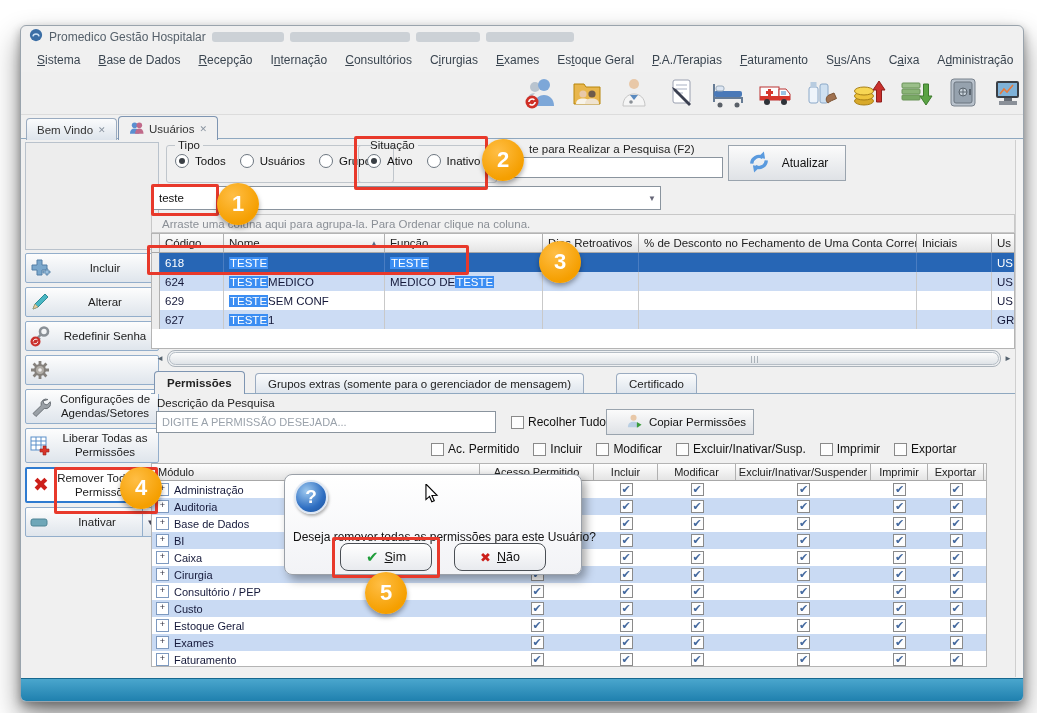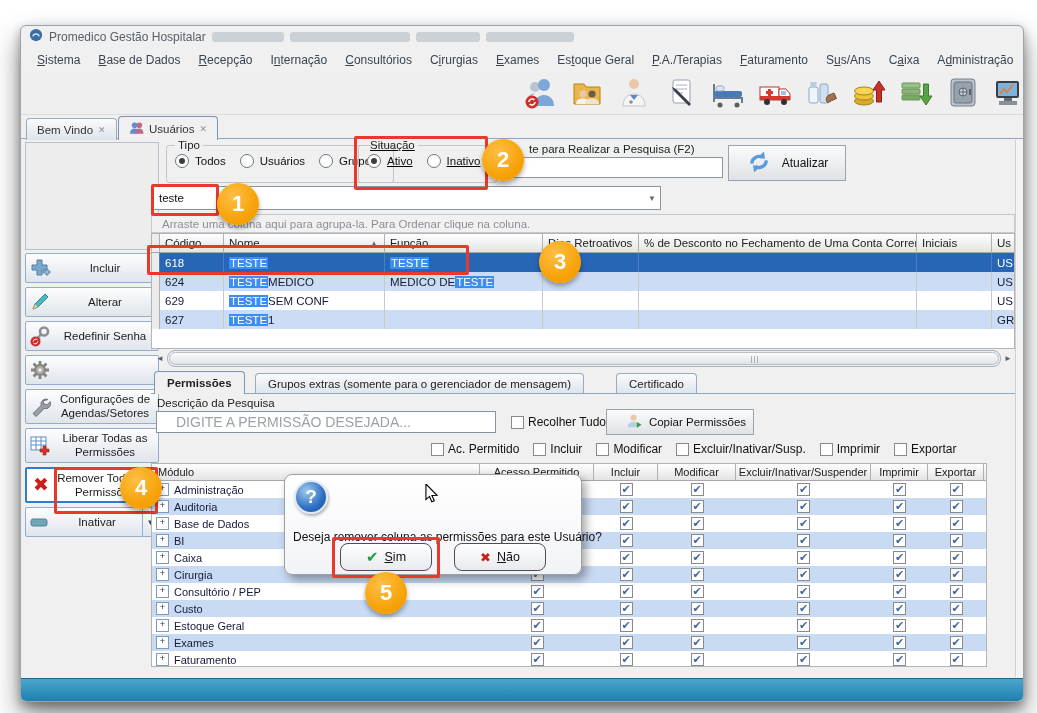--- a/index.html
+++ b/index.html
@@ -69,21 +69,21 @@
   .track{flex:1;height:15px;border:1px solid #aab2ba;border-radius:8px;background:#eef0f2;position:relative;}
   .thumb{position:absolute;left:1px;top:1px;right:1px;bottom:1px;border-radius:7px;background:linear-gradient(#fcfcfc,#dfe3e7);border:1px solid #b6bec6;}
   .grip{position:absolute;left:70%;top:3px;font-size:8px;color:#8a949e;letter-spacing:1px;}
   .vscroll{position:absolute;background:#f3f3f3;border-left:1px solid #cfcfcf;}
   
   .ptabs{position:absolute;height:22px;}
   .ptab{position:absolute;top:2px;height:20px;display:flex;align-items:center;padding:0 12px;font-size:11.5px;color:#222;
         border:1px solid #9aabc0;border-bottom:none;border-radius:4px 4px 0 0;background:linear-gradient(#fafbfc,#dde4ec);white-space:nowrap;}
   .ptab.active{background:#f0f0f0;top:0;height:22px;z-index:2;border-color:#7e95b2;font-weight:bold;}
   .ptabline{position:absolute;height:1px;background:#8fa8c0;}
-  .pinput{position:absolute;background:#fff;border:1px solid #8a949e;font-size:14px;color:#9aa2ab;display:flex;align-items:center;padding-left:19px;box-sizing:border-box;}
+  .pinput{position:absolute;background:#fff;border:1px solid #8a949e;font-size:11px;color:#9aa2ab;display:flex;align-items:center;padding-left:5px;box-sizing:border-box;}
   .cb{width:13px;height:13px;border:1px solid #8a8a8a;background:#fdfdfd;display:inline-flex;align-items:center;justify-content:center;
       font-size:11px;color:#44699f;flex:0 0 auto;box-sizing:border-box;}
   .cb.checked::after{content:"\2714";margin-top:-1px;}
   .cblbl{font-size:12px;color:#111;margin-left:4px;white-space:nowrap;}
   .btn{position:absolute;display:flex;align-items:center;justify-content:center;gap:6px;border:1px solid #9aa4ae;
        background:linear-gradient(#fbfbfb,#dfe2e6);font-size:11.5px;color:#111;box-sizing:border-box;padding-left:12px;}
   .btn.bold{font-weight:bold;font-size:12px;}
   .checksrow{position:absolute;display:flex;align-items:center;}
   .checkitem{display:flex;align-items:center;margin-right:14px;}
   .pgrid{position:absolute;background:#fff;border:1px solid #b4b4b4;overflow:hidden;box-sizing:border-box;}
@@ -355,21 +355,21 @@
     <legend>Tipo</legend>
     <div class="radio-row">
           <span class="radio sel"></span>
           <span class="rlbl">Todos</span>
           <span class="radio"></span>
           <span class="rlbl">Usuários</span>
           <span class="radio"></span>
           <span class="rlbl">Grupos</span>
         </div>
   </fieldset>
-  <fieldset class="grp" style="left:337px;top:113px;width:124px;height:44px;text-decoration:underline;">
+  <fieldset class="grp" style="left:337px;top:113px;width:124px;height:44px;">
     <legend>Situação</legend>
     <div class="radio-row">
           <span class="radio sel"></span>
           <span class="rlbl">Ativo</span>
           <span class="radio"></span>
           <span class="rlbl">Inativo</span>
         </div>
   </fieldset>
   <div class="flabel" style="left:508px;top:117px;">te para Realizar a Pesquisa (F2)</div>
   <div class="finput" style="left:480px;top:131px;width:222px;height:21px;"></div>
@@ -829,21 +829,21 @@
           <div class="pg-cell ccell" style="width: 56px;">
             <span class="cb checked"></span>
           </div>
         </div>
       </div>
 
   <div class="tealbar"></div>
 
   <div class="dialog" style="left:263px;top:448px;width:296px;height:99px;">
     <div class="qicon" style="left:9px;top:5px;">?</div>
-    <div class="dmsg" style="left:8px;top:55px;">Deseja remover coluna as permissões para este Usuário?</div>
+    <div class="dmsg" style="left:8px;top:55px;">Deseja remover todas as permissões para este Usuário?</div>
     <div class="dbtn" style="left:55px;top:68px;width:90px;height:26px;">
       <span class="checkglyph">✔</span>
       <span id="yes-label"><span class="u">S</span>im</span>
     </div>
     <div class="dbtn" style="left:169px;top:68px;width:90px;height:26px;">
       <span class="noglyph">✖</span>
       <span id="no-label"><span class="u">N</span>ão</span>
     </div>
   </div>
 

